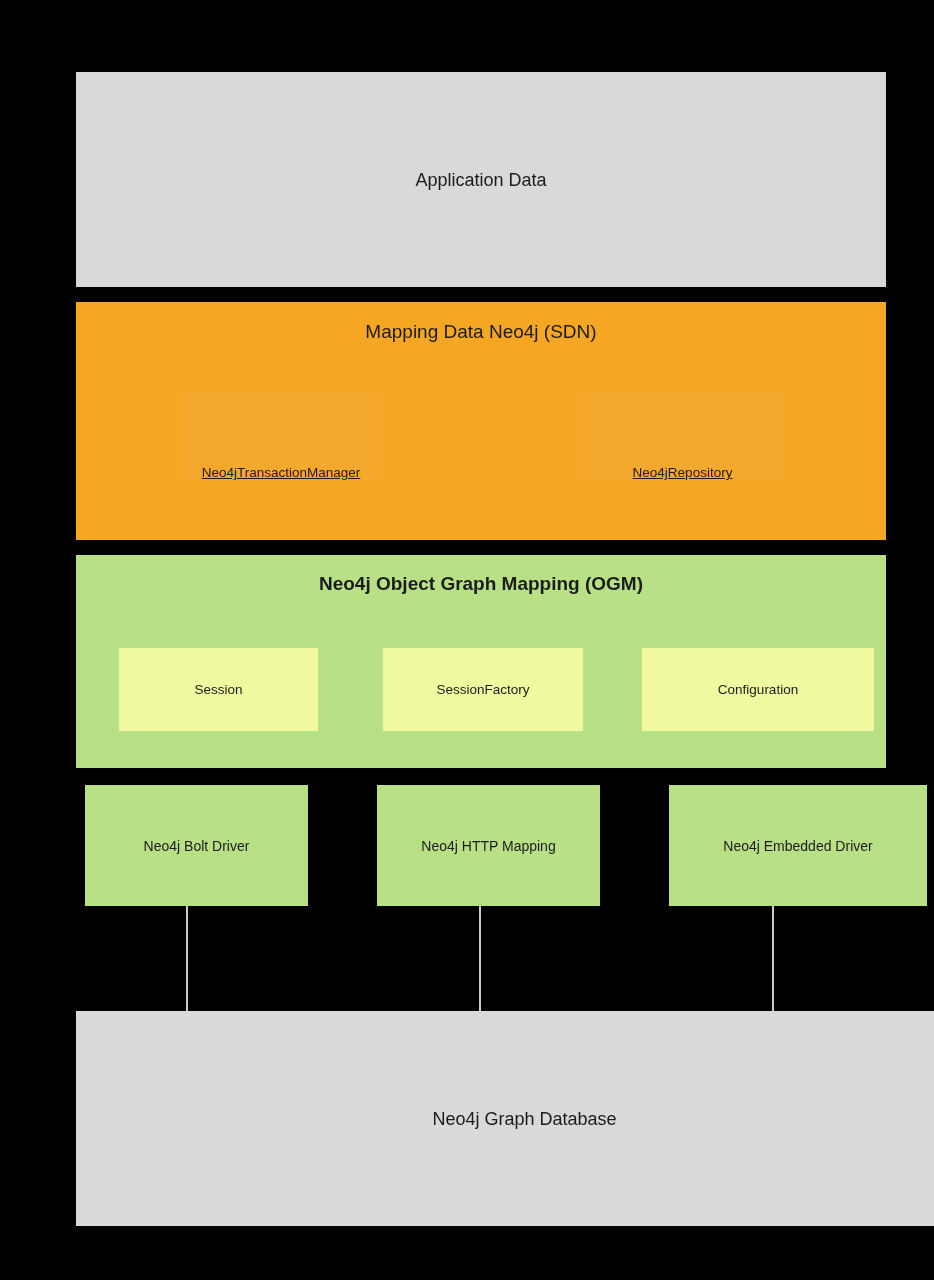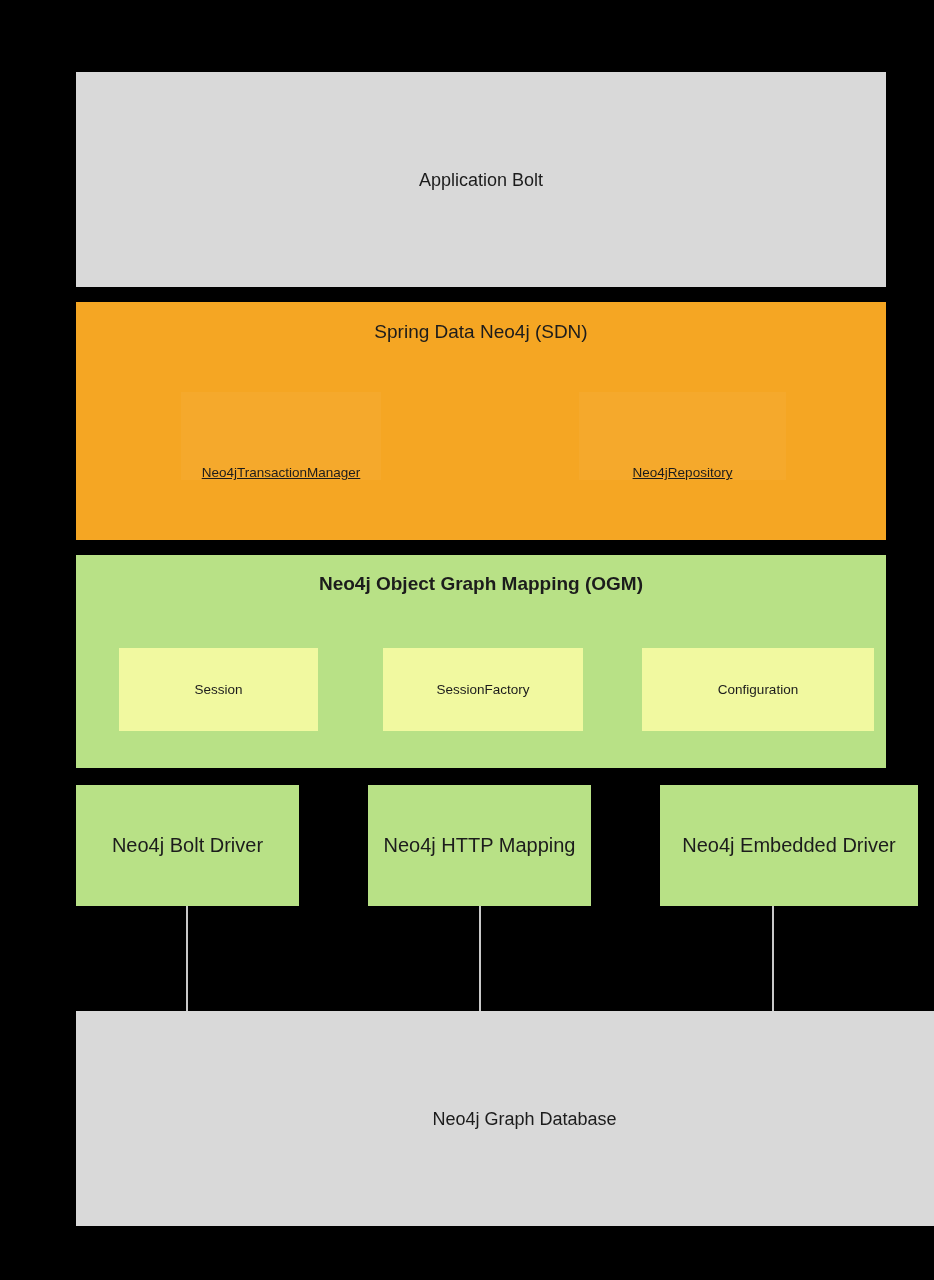--- a/index.html
+++ b/index.html
@@ -114,23 +114,24 @@
 
   
   .driver-box {
     position: absolute;
     top: 785px;
     height: 121px;
     background: #b8e186;
     display: flex;
     align-items: center;
     justify-content: center;
-    font-size: 20px;
-    color: #1c1c1c;
-    white-space: nowrap;
+    font-size: 14px;
+    color: #1c1c1c;
+    white-space: nowrap;
+    margin-left: 9px;
   }
   #driver-bolt     { left: 76px;  width: 223px; }
   #driver-http     { left: 368px; width: 223px; }
   #driver-embedded { left: 660px; width: 258px; }
 
   
   .connector {
     position: absolute;
     top: 906px;
     width: 2px;
@@ -149,25 +150,25 @@
     height: 215px;
     background: #d9d9d9;
   }
 </style>
 </head>
 <body>
 
 <div class="canvas">
 
   <div class="panel" id="application-code">
-    <div class="panel-center-label">Application Bolt</div>
+    <div class="panel-center-label">Application Data</div>
   </div>
 
   <div class="panel" id="sdn-layer">
-    <div class="panel-title">Spring Data Neo4j (SDN)</div>
+    <div class="panel-title">Mapping Data Neo4j (SDN)</div>
     <div class="sdn-subbox" id="sdn-transaction-manager">
       <span>Neo4jTransactionManager</span>
     </div>
     <div class="sdn-subbox" id="sdn-repository">
       <span>Neo4jRepository</span>
     </div>
   </div>
 
   <div class="panel" id="ogm-layer">
     <div class="panel-title">Neo4j Object Graph Mapping (OGM)</div>

